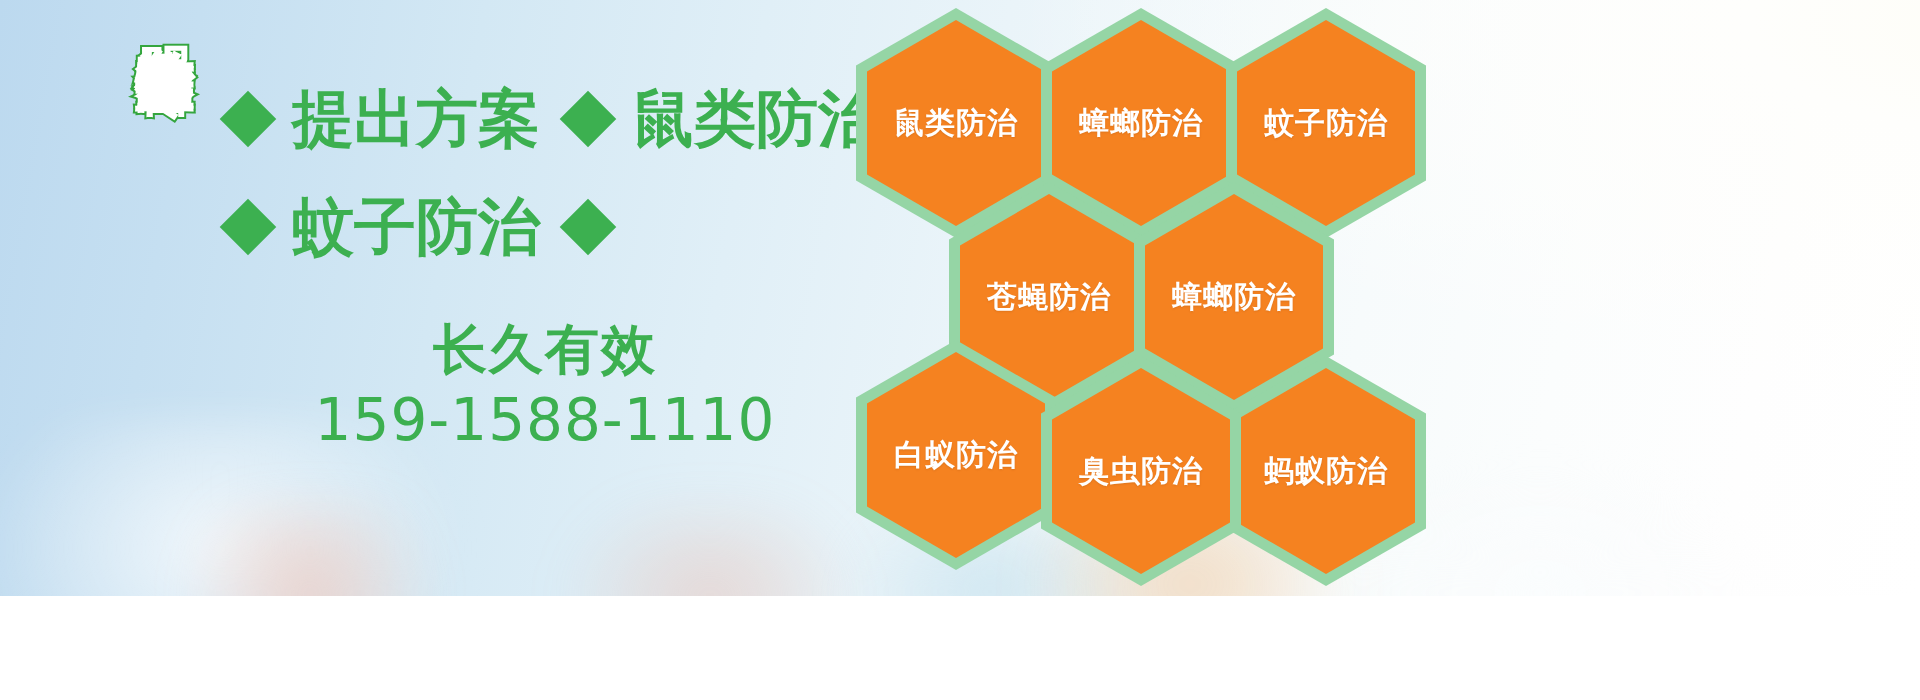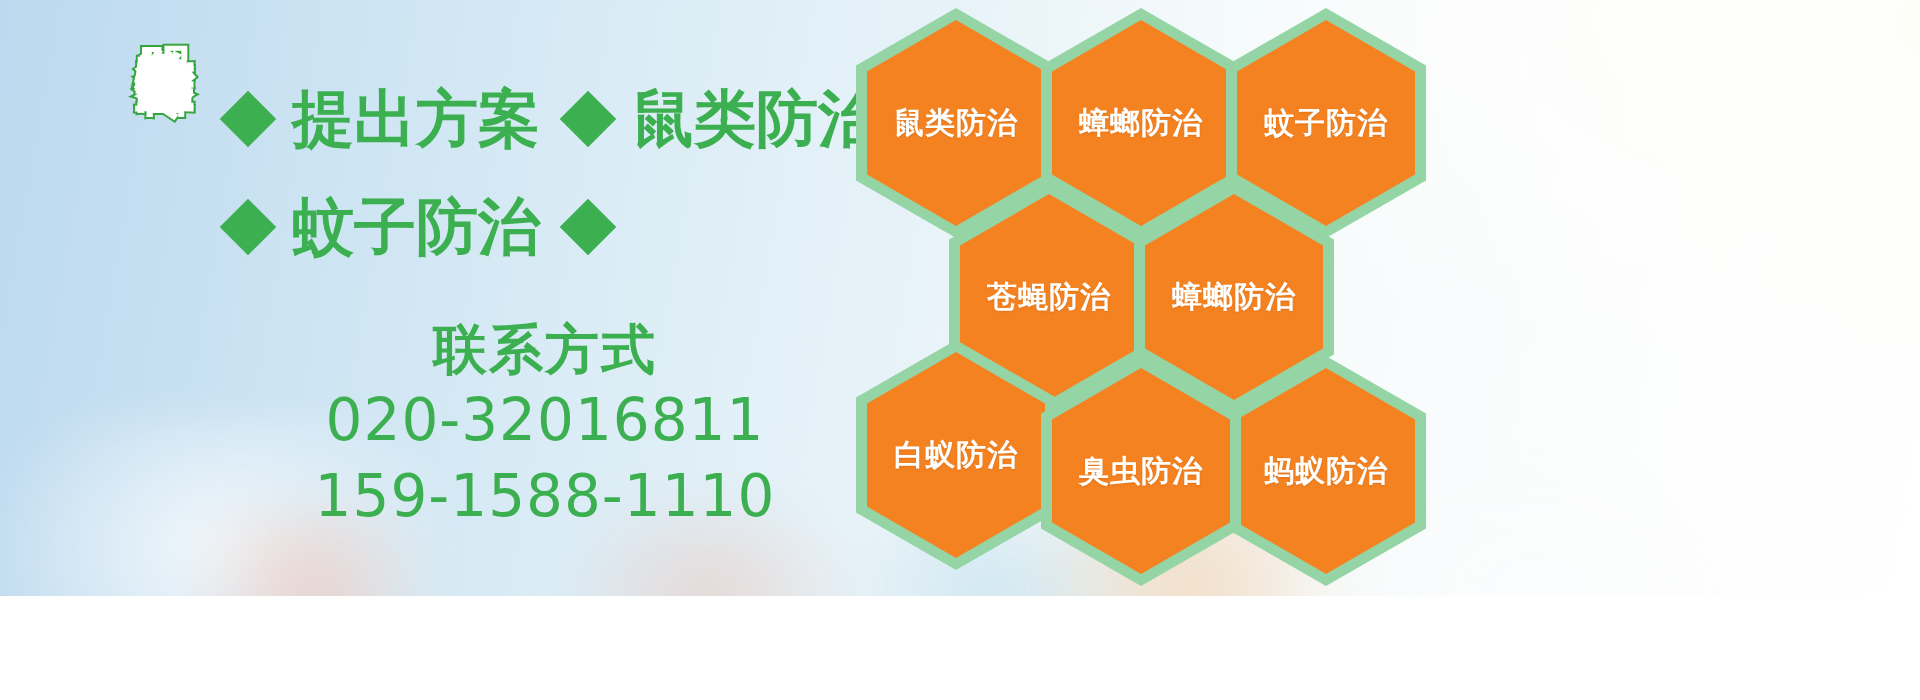--- a/index.html
+++ b/index.html
@@ -177,22 +177,21 @@
     <span class="feature-text last">鼠类防治</span>
   </div>
 
   <div id="feature-row-2" class="feature-row">
     <span class="diamond"></span>
     <span class="feature-text">蚊子防治</span>
     <span class="diamond"></span>
   </div>
 
   <div id="contact-block">
-    <div id="contact-title">联系方式</div>
-    <div class="phone">020-32016811</div>
+    <div id="contact-title">长久有效</div>
     <div class="phone">159-1588-1110</div>
   </div>
 
   <div id="honeycomb">
     <div class="hex" id="hex-0" style="left: 0px; top: 8px;">
       <div class="outer"></div>
       <div class="inner"></div>
       <div class="hex-label">鼠类防治</div>
     </div>
     <div class="hex" id="hex-1" style="left: 185px; top: 8px;">

